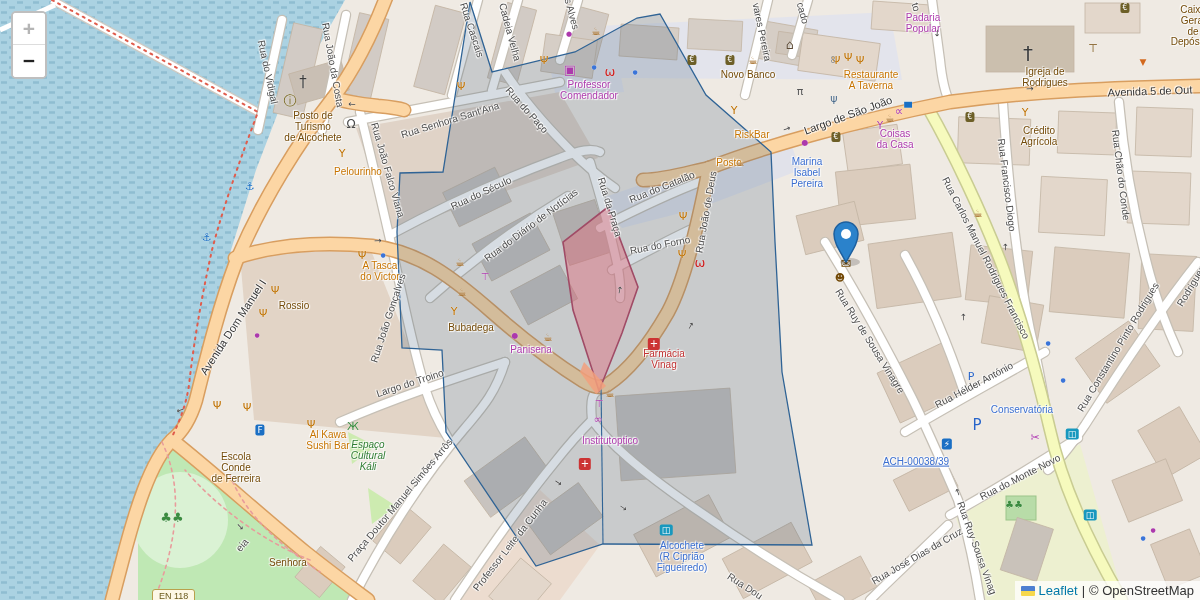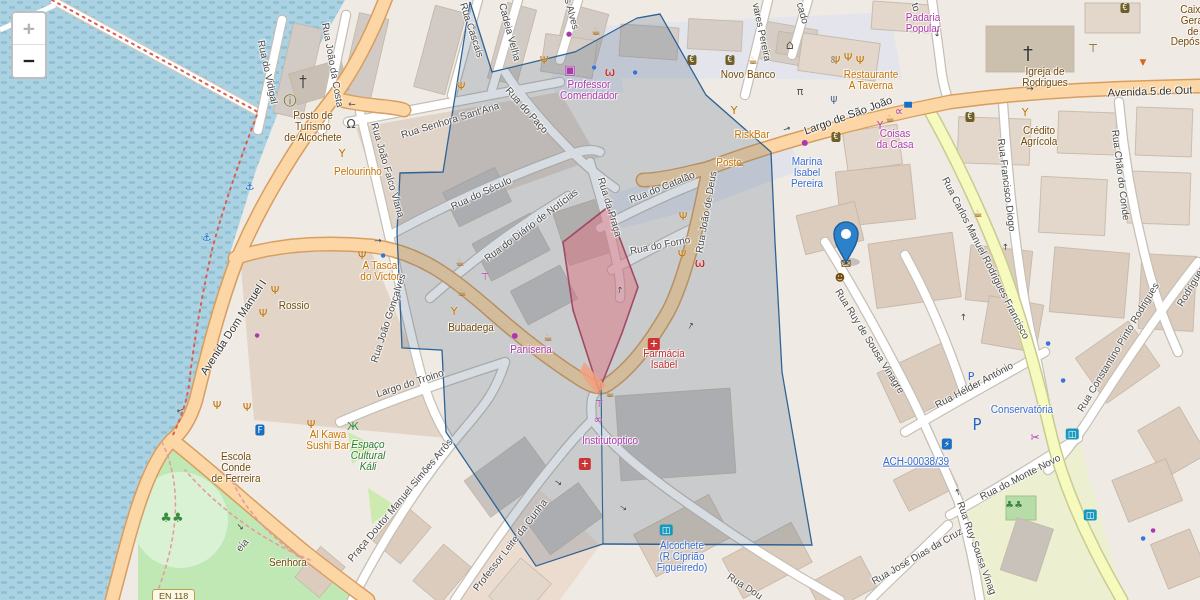--- a/index.html
+++ b/index.html
@@ -280,21 +280,21 @@
 de Ferreira</span>
       <span class="poi-label italic" style="color: rgb(47, 125, 51); left: 352px; top: 456px;">Espaço
 Cultural
 Káli</span>
       <span class="poi-label" style="color: rgb(115, 74, 8); left: 272px; top: 563px;">Senhora</span>
       <span class="poi-label" style="color: rgb(115, 74, 8); left: 455px; top: 328px;">Bubadega</span>
       <span class="poi-label" style="color: rgb(172, 57, 172); left: 515px; top: 350px;">Panisena</span>
       <span class="poi-label" style="color: rgb(172, 57, 172); left: 573px; top: 91px;">Professor
 Comendador</span>
       <span class="poi-label" style="color: rgb(192, 48, 48); left: 648px; top: 360px;">Farmácia
-Isabel</span>
+Vinag</span>
       <span class="poi-label" style="color: rgb(172, 57, 172); left: 594px; top: 441px;">Institutoptico</span>
       <span class="poi-label" style="color: rgb(115, 74, 8); left: 732px; top: 75px;">Novo Banco</span>
       <span class="poi-label" style="color: rgb(199, 116, 0); left: 855px; top: 81px;">Restaurante
 A Taverna</span>
       <span class="poi-label" style="color: rgb(199, 116, 0); left: 736px; top: 135px;">RiskBar</span>
       <span class="poi-label" style="color: rgb(199, 116, 0); left: 713px; top: 163px;">Posto</span>
       <span class="poi-label" style="color: rgb(58, 110, 208); left: 791px; top: 173px;">Marina
 Isabel
 Pereira</span>
       <span class="poi-label" style="color: rgb(172, 57, 172); left: 879px; top: 140px;">Coisas
@@ -412,14 +412,23 @@
   <circle cx="20" cy="22" r="5" fill="#ffffff"></circle>
 </svg>
 
 <div id="route-badge">EN 118</div>
 
 <div id="zoom-control">
   <button class="zoom-btn" id="zoom-in">+</button>
   <button class="zoom-btn" id="zoom-out">−</button>
 </div>
 
-
+<div id="attribution">
+  <span class="ua-flag">
+        <div style="background:#4e7fd0"></div>
+        <div style="background:#f7d84b"></div>
+      </span>
+  <a href="#">Leaflet</a>
+  <span>|</span>
+  <span>© OpenStreetMap</span>
 </div>
 
+</div>
+
 </body></html>

